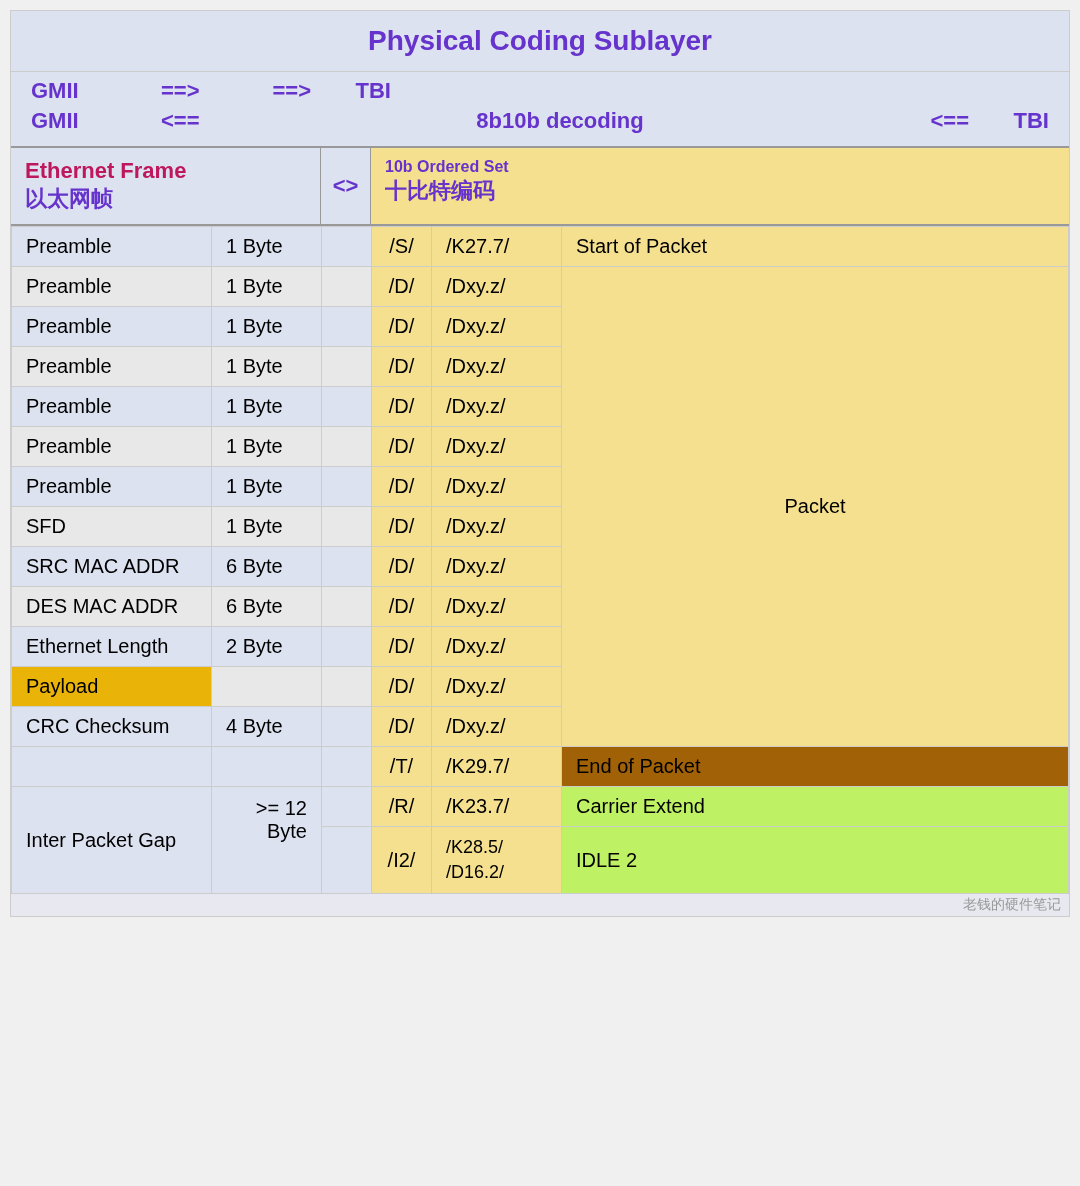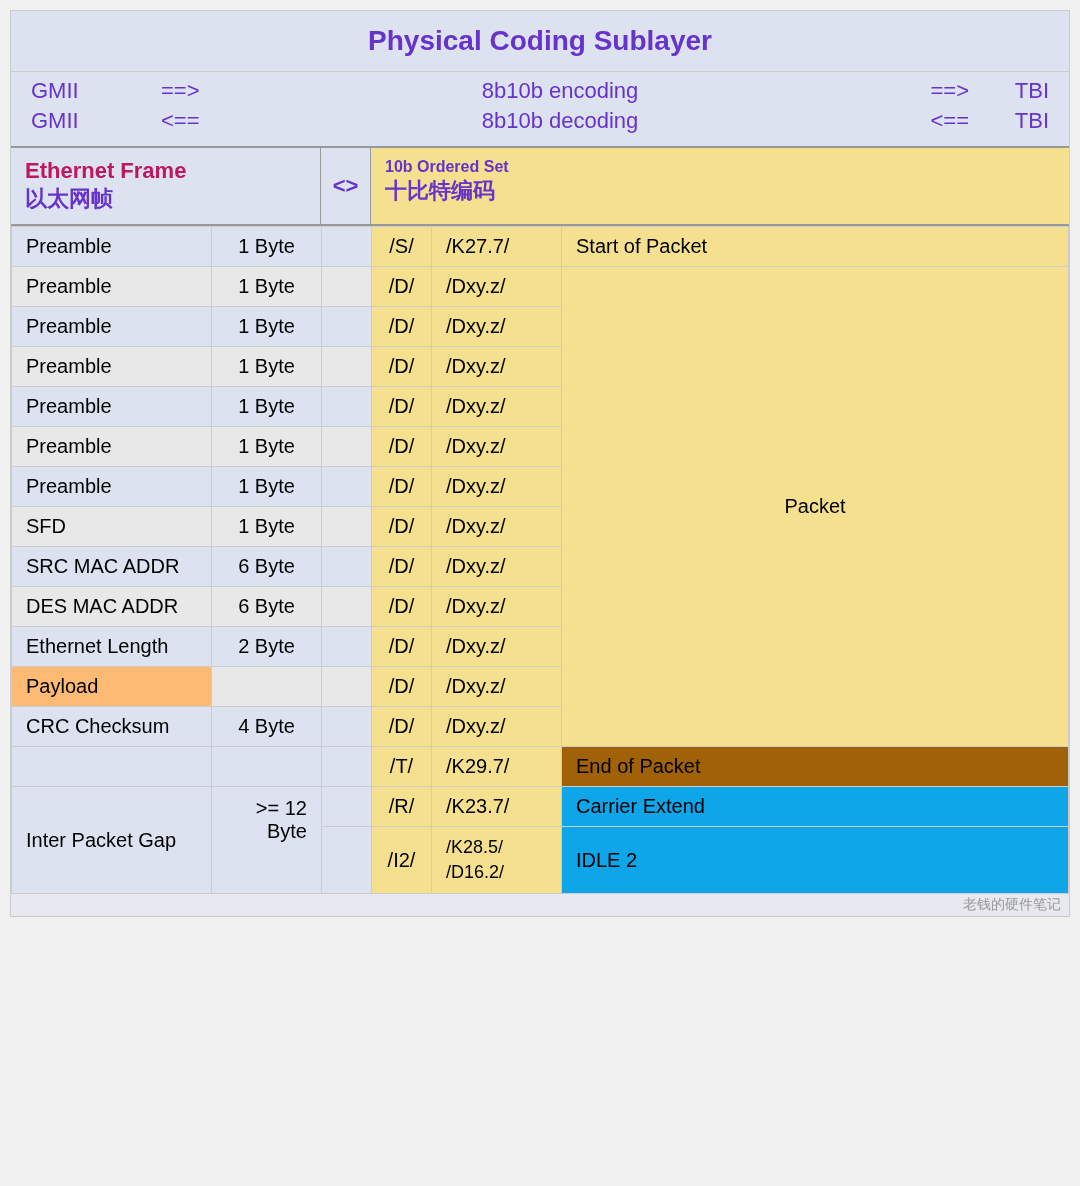--- a/index.html
+++ b/index.html
@@ -26,21 +26,21 @@
       border-bottom: 1px solid #ccc;
     }
 
     .gmii-block {
       background: #dde2f0;
       padding: 4px 20px 10px 20px;
       border-bottom: 2px solid #999;
     }
     .gmii-line {
       font-size: 22px;
-      font-weight: normal;
+      font-weight: bold;
       color: #6633cc;
       display: flex;
       align-items: center;
       padding: 2px 0;
     }
     .gmii-line .g { width: 120px; }
     .gmii-line .arr { width: 80px; padding-left: 10px; }
     .gmii-line .enc { flex: 1; text-align: center; }
     .gmii-line .arr2 { width: 80px; text-align: right; }
     .gmii-line .t { width: 80px; text-align: right; }
@@ -95,21 +95,21 @@
       border-collapse: collapse;
     }
     .data-table td {
       border: 1px solid #ccc;
       padding: 8px 14px;
       font-size: 20px;
     }
 
     
     .col-name { background: #dde2f0; width: 200px; }
-    .col-size { background: #dde2f0; width: 110px; text-align: center; }
+    .col-size { background: #dde2f0; width: 110px; text-align: left; }
     .col-arrow { background: #dde2f0; width: 50px; text-align: center; }
     .col-code1 { background: #f5e090; width: 60px; text-align: center; }
     .col-code2 { background: #f5e090; width: 130px; }
 
     .packet-cell {
       background: #f5e090;
       text-align: center;
       font-size: 24px;
       vertical-align: middle;
     }
@@ -119,21 +119,21 @@
       font-size: 20px;
       vertical-align: middle;
       text-align: left;
       padding-left: 20px;
     }
     .end-of-packet {
       background: #a16207;
       font-size: 20px;
     }
     .idle-cell {
-      background: #0ea5e9;
+      background: #bef264;
       font-size: 20px;
     }
     .watermark {
       position: relative;
       font-size: 14px;
       color: #999;
       text-align: right;
       padding: 2px 8px;
     }
   </style>
@@ -141,21 +141,20 @@
 <body>
 
 <div class="container">
 
   <div class="title-row">Physical Coding Sublayer</div>
 
   <div class="gmii-block">
     <div class="gmii-line">
       <span class="g">GMII</span>
       <span class="arr">==&gt;</span>
-      <span class="enc">8b10b encoding</span>
       <span class="arr2">==&gt;</span>
       <span class="t">TBI</span>
     </div>
     <div class="gmii-line">
       <span class="g">GMII</span>
       <span class="arr">&lt;==</span>
       <span class="enc">8b10b decoding</span>
       <span class="arr2">&lt;==</span>
       <span class="t">TBI</span>
     </div>
@@ -268,21 +267,21 @@
 
       <tr>
         <td class="col-name">Ethernet Length</td>
         <td class="col-size">2 Byte</td>
         <td class="col-arrow"></td>
         <td class="col-code1">/D/</td>
         <td class="col-code2">/Dxy.z/</td>
       </tr>
 
       <tr>
-        <td class="col-name" style="background:#fdba74">Payload</td>
+        <td class="col-name" style="background:#eab308">Payload</td>
         <td class="col-size" style="background:#e8e8e8"></td>
         <td class="col-arrow" style="background:#e8e8e8"></td>
         <td class="col-code1">/D/</td>
         <td class="col-code2">/Dxy.z/</td>
       </tr>
 
       <tr>
         <td class="col-name">CRC Checksum</td>
         <td class="col-size">4 Byte</td>
         <td class="col-arrow"></td>

